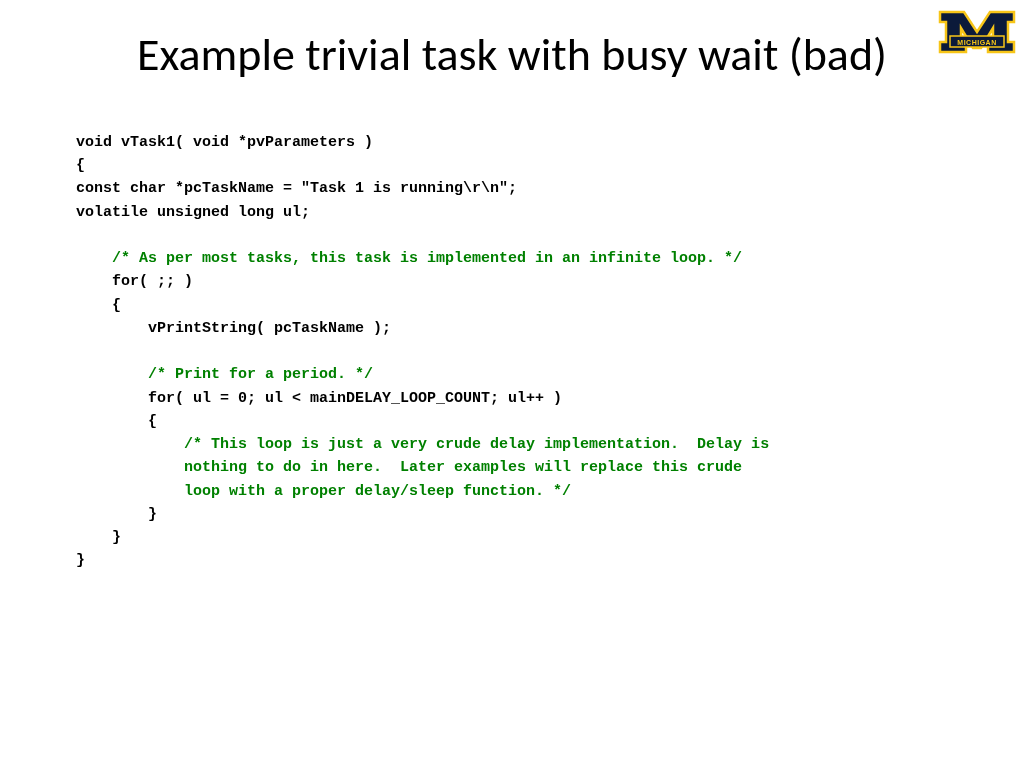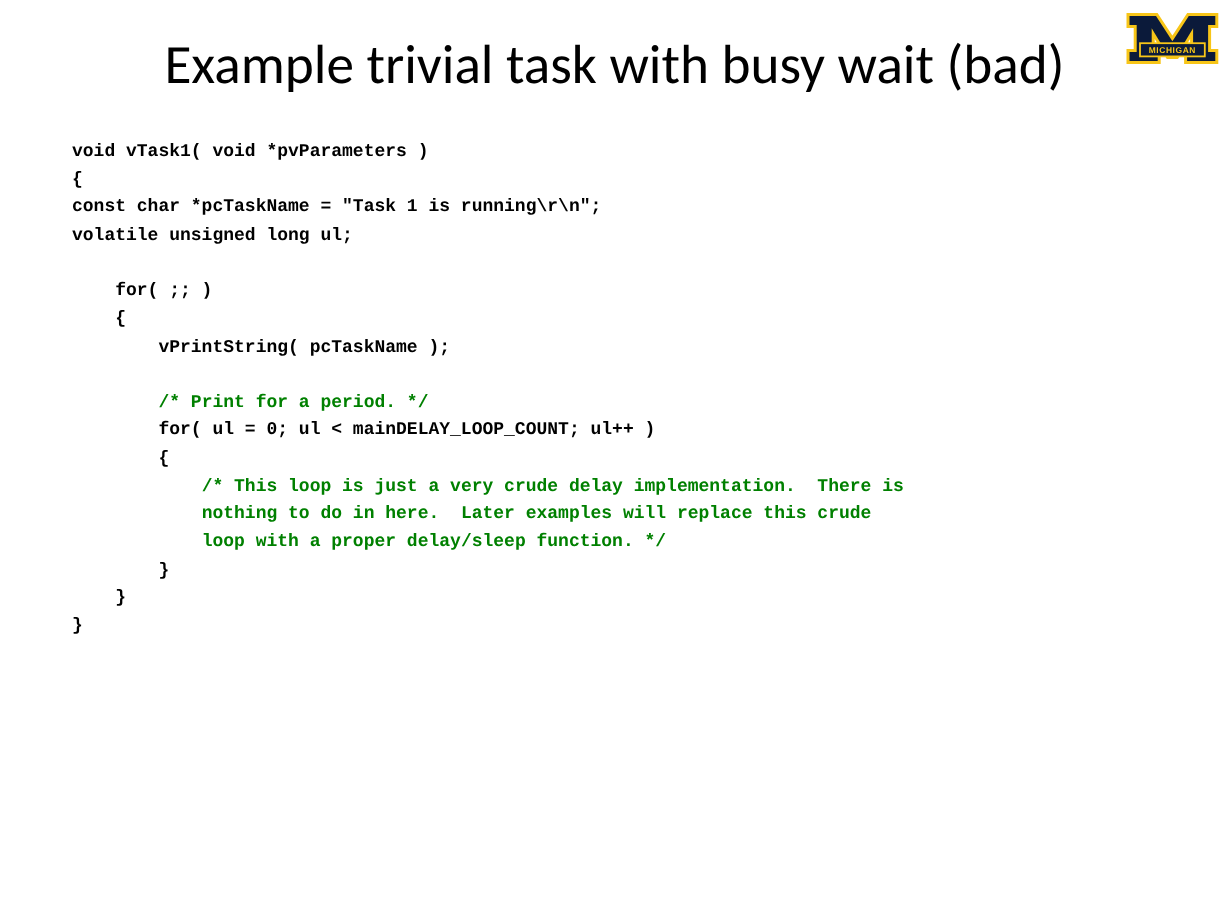--- a/index.html
+++ b/index.html
@@ -34,21 +34,21 @@
     margin: 0;
     padding: 28px 70px 0 70px;
     color: #000000;
     font-family: "Calibri", "Segoe UI", Arial, sans-serif;
   }
   pre.code {
     font-family: "Courier New", Courier, monospace;
     font-weight: bold;
     font-size: 15px;
     line-height: 1.55;
-    margin: 0;
+    margin: 16px;
     padding: 34px 0 0 60px;
     color: #000000;
     white-space: pre;
   }
   pre.code .c { color: #008000; }  
 </style>
 </head>
 <body>
 <div class="slide">
 
@@ -62,27 +62,28 @@
     </svg>
   </div>
 
   <h1 class="title">Example trivial task with busy wait (bad)</h1>
 
   <pre class="code">void vTask1( void *pvParameters )
 {
 const char *pcTaskName = "Task 1 is running\r\n";
 volatile unsigned long ul;
 
+    <span class="c">/* As per most tasks, this task is implemented in an infinite loop. */</span>
     for( ;; )
     {
         vPrintString( pcTaskName );
 
         <span class="c">/* Print for a period. */</span>
         for( ul = 0; ul &lt; mainDELAY_LOOP_COUNT; ul++ )
         {
-            <span class="c">/* This loop is just a very crude delay implementation.  There is</span>
+            <span class="c">/* This loop is just a very crude delay implementation.  Delay is</span>
             <span class="c">nothing to do in here.  Later examples will replace this crude</span>
             <span class="c">loop with a proper delay/sleep function. */</span>
         }
     }
 }</pre>
 
 </div>
 
 </body></html>

